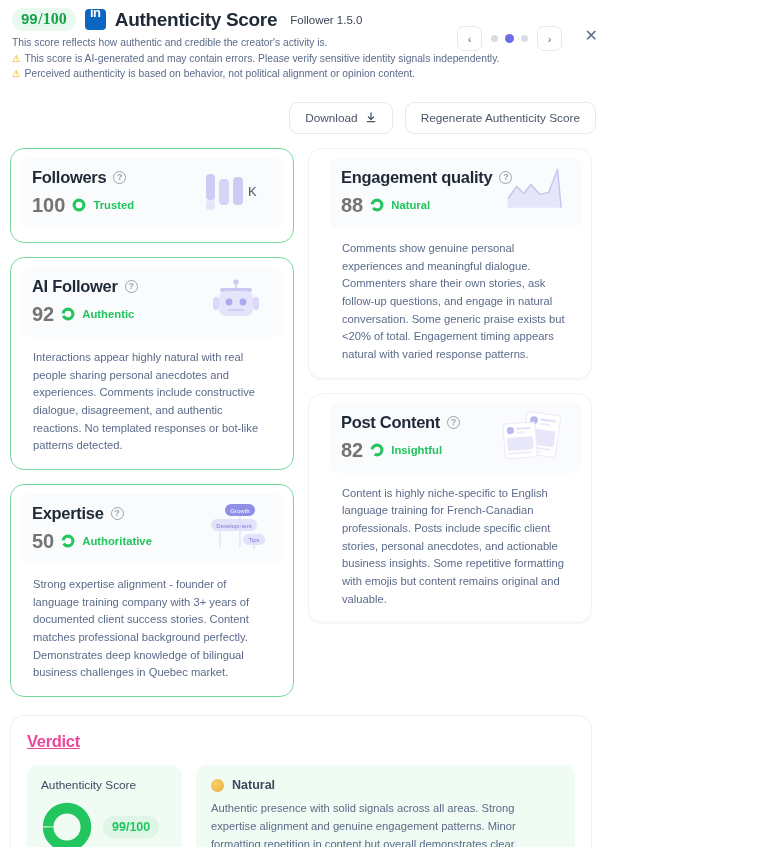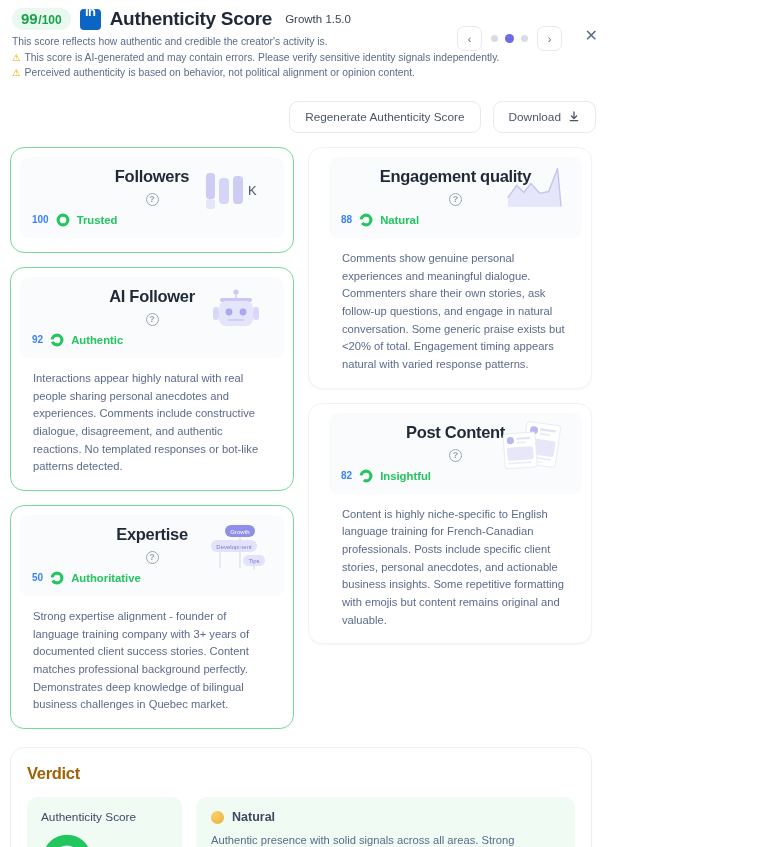--- a/index.html
+++ b/index.html
@@ -14,21 +14,21 @@
 
   
   .header { padding: 8px 12px 6px 12px; position: relative; }
   .title-row { display: flex; align-items: center; gap: 9px; }
   .score-pill {
     background: #e9f9ef; color: #16a34a; border-radius: 14px;
     padding: 3px 9px 4px 9px; display: flex; align-items: baseline; gap: 1px;
     line-height: 1;
   }
   .score-pill .big { font-size: 15px; font-weight: 700; letter-spacing: -0.2px; }
-  .score-pill .small { font-size: 12px; font-weight: 600; }
+  .score-pill .small { font-size: 16px; font-weight: 600; font-family: Liberation Serif, serif; }
   .li-badge {
     width: 21px; height: 21px; border-radius: 4px; background: #0a66c2;
     color: #fff; display: flex; align-items: center; justify-content: center;
     font-size: 13px; font-weight: 700; font-family: "Liberation Sans", sans-serif;
     letter-spacing: -0.5px; padding-bottom: 15px;
   }
   .main-title { font-size: 19px; font-weight: 700; color: #1f2937; letter-spacing: -0.3px; }
   .version { font-size: 11.5px; color: #3b4456; margin-left: 4px; align-self: center; }
 
   .sub-line { font-size: 10.3px; color: #5b6b8a; margin-top: 5px; line-height: 1.42; }
@@ -64,43 +64,43 @@
     border: 1px solid transparent;
   }
   .card.green { border-color: #76d99b; }
   .card.plain { border-color: #f1f3f7; box-shadow: 0 1px 2px rgba(16,24,40,0.04); padding-left: 20px; }
 
   .card-head {
     background: #fafbfc; border-radius: 9px; padding: 10px 12px 11px 12px;
     position: relative; min-height: 66px;
   }
   .card.plain .card-head { background: #fafbfc; }
-  .card-title { display: flex; align-items: center; gap: 7px; flex-direction: column; }
+  .card-title { display: flex; align-items: center; gap: 7px; }
   .card-title .t { font-size: 16.5px; font-weight: 700; color: #1f2937; letter-spacing: -0.3px; }
   .q-ico {
     width: 13px; height: 13px; border-radius: 50%; border: 1.2px solid #9aa3b2;
     color: #9aa3b2; font-size: 9px; display: flex; align-items: center; justify-content: center;
     font-weight: 600;
   }
   .score-row { display: flex; align-items: center; gap: 7px; margin-top: 7px; }
-  .score-num { font-size: 10px; font-weight: 700; color: #3b82f6; }
+  .score-num { font-size: 20px; font-weight: 700; color: #737373; }
   .ring { width: 14px; height: 14px; }
   .score-label { font-size: 11.3px; font-weight: 600; color: #22c55e; }
 
   .card-desc { font-size: 11.2px; line-height: 1.58; color: #5b6b8a; padding: 12px 12px 0 13px; }
 
   .head-art { position: absolute; right: 12px; top: 8px; width: 72px; height: 50px; }
 
   
   .verdict {
     margin: 18px 18px 0 10px; background: #fff; border: 1px solid #eef0f5;
     border-radius: 14px; padding: 16px 16px 18px 16px;
     box-shadow: 0 1px 2px rgba(16,24,40,0.04);
   }
-  .verdict-title { font-size: 16.5px; font-weight: 700; color: #a16207; letter-spacing: -0.3px; }
+  .verdict-title { font-size: 16.5px; font-weight: 700; color: #ec4899; letter-spacing: -0.3px; text-decoration: underline; }
   .verdict-body { display: flex; gap: 14px; margin-top: 14px; align-items: stretch; }
   .v-score {
     background: #effbf3; border-radius: 11px; padding: 13px 14px 14px 14px;
     width: 155px; flex: none;
   }
   .v-score-label { font-size: 11.8px; color: #3d4a60; font-weight: 500; }
   .v-donut-row { display: flex; align-items: center; gap: 10px; margin-top: 9px; }
   .v-pill {
     background: #dff5e6; color: #22c55e; font-size: 12.5px; font-weight: 700;
     border-radius: 11px; padding: 4px 9px;
@@ -122,21 +122,21 @@
   <div class="header">
     <div class="title-row">
       <div class="score-pill">
         <span class="big">99</span>
           <span class="small">/100</span>
       </div>
       <div class="li-badge">
         <span>in</span>
       </div>
       <div class="main-title">Authenticity Score</div>
-      <div class="version">Growth 1.5.0</div>
+      <div class="version">Follower 1.5.0</div>
     </div>
 
     <div class="sub-line">This score reflects how authentic and credible the creator's activity is.</div>
 
     <div class="warn-line">
       <span class="warn-ico">⚠</span>
       <span>This score is AI-generated and may contain errors. Please verify sensitive identity signals independently.</span>
     </div>
     <div class="warn-line">
       <span class="warn-ico">⚠</span>
@@ -154,29 +154,29 @@
       </div>
       <div class="pager-btn">
         <span>›</span>
       </div>
     </div>
 
     <div class="close-x">✕</div>
   </div>
 
   <div class="actions">
-    <div class="btn">
-      <span>Regenerate Authenticity Score</span>
-    </div>
     <div class="btn">
       <span>Download</span>
       <svg width="12" height="12" viewBox="0 0 12 12">
         <path d="M6 1v6M3.4 5l2.6 2.6L8.6 5" fill="none" stroke="#4a5568" stroke-width="1.3" stroke-linecap="round" stroke-linejoin="round"></path>
         <path d="M2.3 9.6h7.4" stroke="#4a5568" stroke-width="1.4" stroke-linecap="round"></path>
       </svg>
+    </div>
+    <div class="btn">
+      <span>Regenerate Authenticity Score</span>
     </div>
   </div>
 
   <div class="grid">
 
     <div class="col">
 
       <div class="card green">
         <div class="card-head">
           <div class="card-title">

